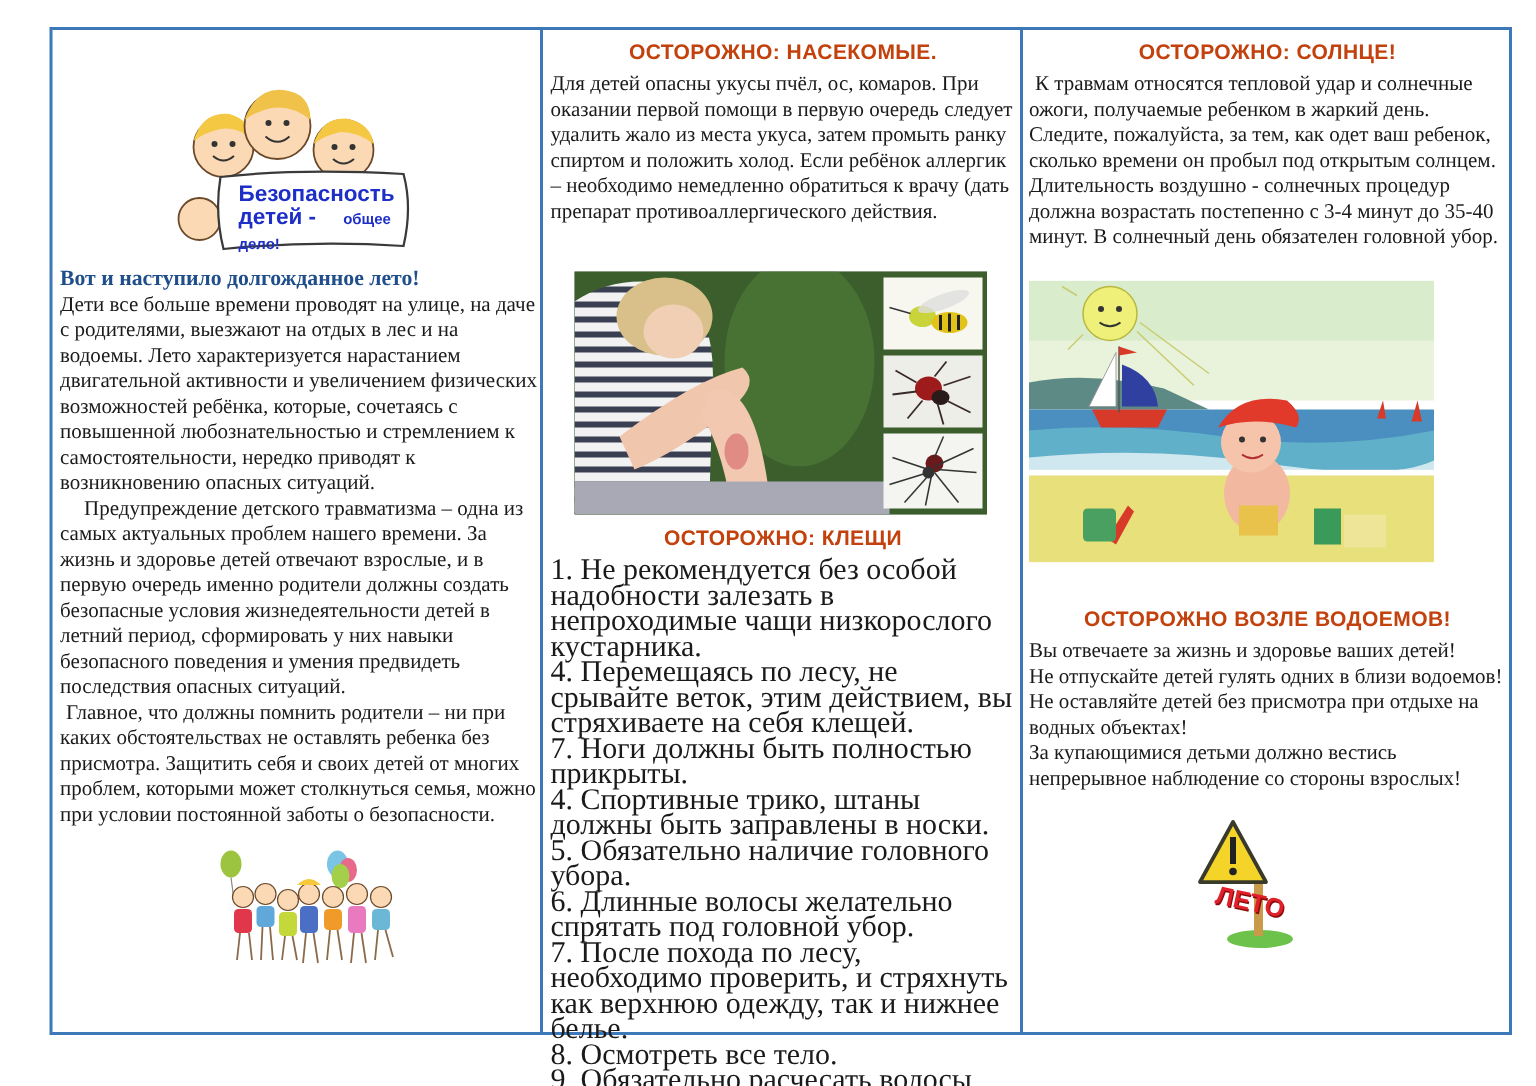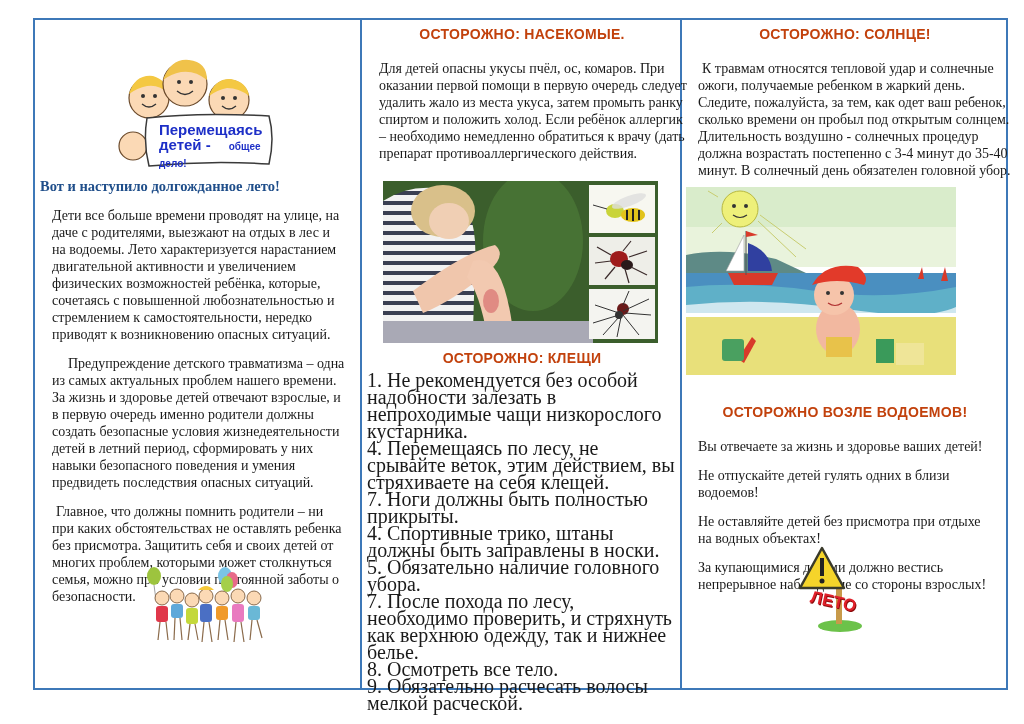--- a/index.html
+++ b/index.html
@@ -7,21 +7,21 @@
          font-family:"Liberation Serif", "DejaVu Serif", serif; color:#1a1a1a; }
   .frame { position:absolute; left:33px; top:18px; width:975px; height:672px;
            border:2px solid #3d78b8; box-sizing:border-box; }
   .divider { position:absolute; top:18px; width:2px; height:672px; background:#3d78b8; }
   .col { position:absolute; top:20px; height:668px; box-sizing:border-box; }
   .c1 { left:37px; width:322px; }
   .c2 { left:365px; width:314px; }
   .c3 { left:684px; width:322px; }
   .heading { font-family:"Liberation Sans", "DejaVu Sans", sans-serif; font-weight:bold;
              color:#c2410c; font-size:14px; text-align:center; letter-spacing:0.3px; }
-  .para { font-size:14px; line-height:17px; margin:12px; }
+  .para { font-size:14px; line-height:17px; margin:0; }
   .bold-title { font-weight:bold; color:#1f4e8a; font-size:14.5px; line-height:17px; }
   .indent { text-indent:16px; }
   .indent-small { text-indent:4px; }
   .list-item { font-size:20px; line-height:17px; margin:0; }
   .abs { position:absolute; }
   svg { display:block; }
 </style>
 </head>
 <body>
 
@@ -47,21 +47,21 @@
       <circle cx="70" cy="36" r="2" fill="#333"></circle>
         <circle cx="82" cy="36" r="2" fill="#333"></circle>
       <path d="M68 45 Q76 52 84 45" stroke="#333" fill="none" stroke-width="1.3"></path>
       <circle cx="114" cy="52" r="2" fill="#333"></circle>
         <circle cx="126" cy="52" r="2" fill="#333"></circle>
       <path d="M113 60 Q120 66 127 60" stroke="#333" fill="none" stroke-width="1.3"></path>
 
       <path d="M38 72 Q90 66 160 70 Q166 92 160 118 Q100 114 40 120 Q34 96 38 72Z" fill="#ffffff" stroke="#3a3a3a" stroke-width="1.5"></path>
     </svg>
     <div class="abs" style="left:50px; top:76px; font-family:'Liberation Sans','DejaVu Sans',sans-serif; font-weight:bold; color:#1d2fc7; line-height:15px;">
-      <div style="font-size:15px;">Перемещаясь</div>
+      <div style="font-size:15px;">Безопасность</div>
       <div style="font-size:15px;">
         <span>детей -</span><span style="font-size:10px;padding-left:18px;">общее дело!</span>
       </div>
     </div>
   </div>
 
   <div class="abs" style="left:3px; top:158px; width:318px;">
     <div class="bold-title">Вот и наступило долгожданное лето!</div>
     <p class="para">Дети все больше времени проводят на улице, на даче с родителями, выезжают на отдых в лес и на водоемы. Лето характеризуется нарастанием двигательной активности и увеличением физических возможностей ребёнка, которые, сочетаясь с повышенной любознательностью и стремлением к самостоятельности, нередко приводят к возникновению опасных ситуаций.</p>
     <p class="para indent">Предупреждение детского травматизма – одна из самых актуальных проблем нашего времени. За жизнь и здоровье детей отвечают взрослые, и в первую очередь именно родители должны создать безопасные условия жизнедеятельности детей в летний период, сформировать у них навыки безопасного поведения и умения предвидеть последствия опасных ситуаций.</p>
@@ -176,20 +176,21 @@
     </div>
   </div>
 
   <div class="heading abs" style="left:0; top:330px; width:314px;">ОСТОРОЖНО: КЛЕЩИ</div>
   <div class="abs" style="left:2px; top:352px; width:312px;">
     <p class="list-item">1. Не рекомендуется без особой надобности залезать в непроходимые чащи низкорослого кустарника.</p>
     <p class="list-item">4. Перемещаясь по лесу, не срывайте веток, этим действием, вы стряхиваете на себя клещей.</p>
     <p class="list-item">7. Ноги должны быть полностью прикрыты.</p>
     <p class="list-item">4. Спортивные трико, штаны должны быть заправлены в носки.</p>
     <p class="list-item">5. Обязательно наличие головного убора.</p>
+    <p class="list-item">6. Длинные волосы желательно спрятать под головной убор.</p>
     <p class="list-item">7. После похода по лесу, необходимо проверить, и стряхнуть как верхнюю одежду, так и нижнее белье.</p>
     <p class="list-item">8. Осмотреть все тело.</p>
     <p class="list-item">9. Обязательно расчесать волосы мелкой расческой.</p>
   </div>
 </div>
 
 <div class="col c3">
   <div class="heading abs" style="left:0; top:6px; width:322px;">ОСТОРОЖНО: СОЛНЦЕ!</div>
   <p class="para abs indent-small" style="left:2px; top:28px; width:320px;">К травмам относятся тепловой удар и солнечные ожоги, получаемые ребенком в жаркий день. Следите, пожалуйста, за тем, как одет ваш ребенок, сколько времени он пробыл под открытым солнцем. Длительность воздушно - солнечных процедур должна возрастать постепенно с 3-4 минут до 35-40 минут. В солнечный день обязателен головной убор.</p>
 

